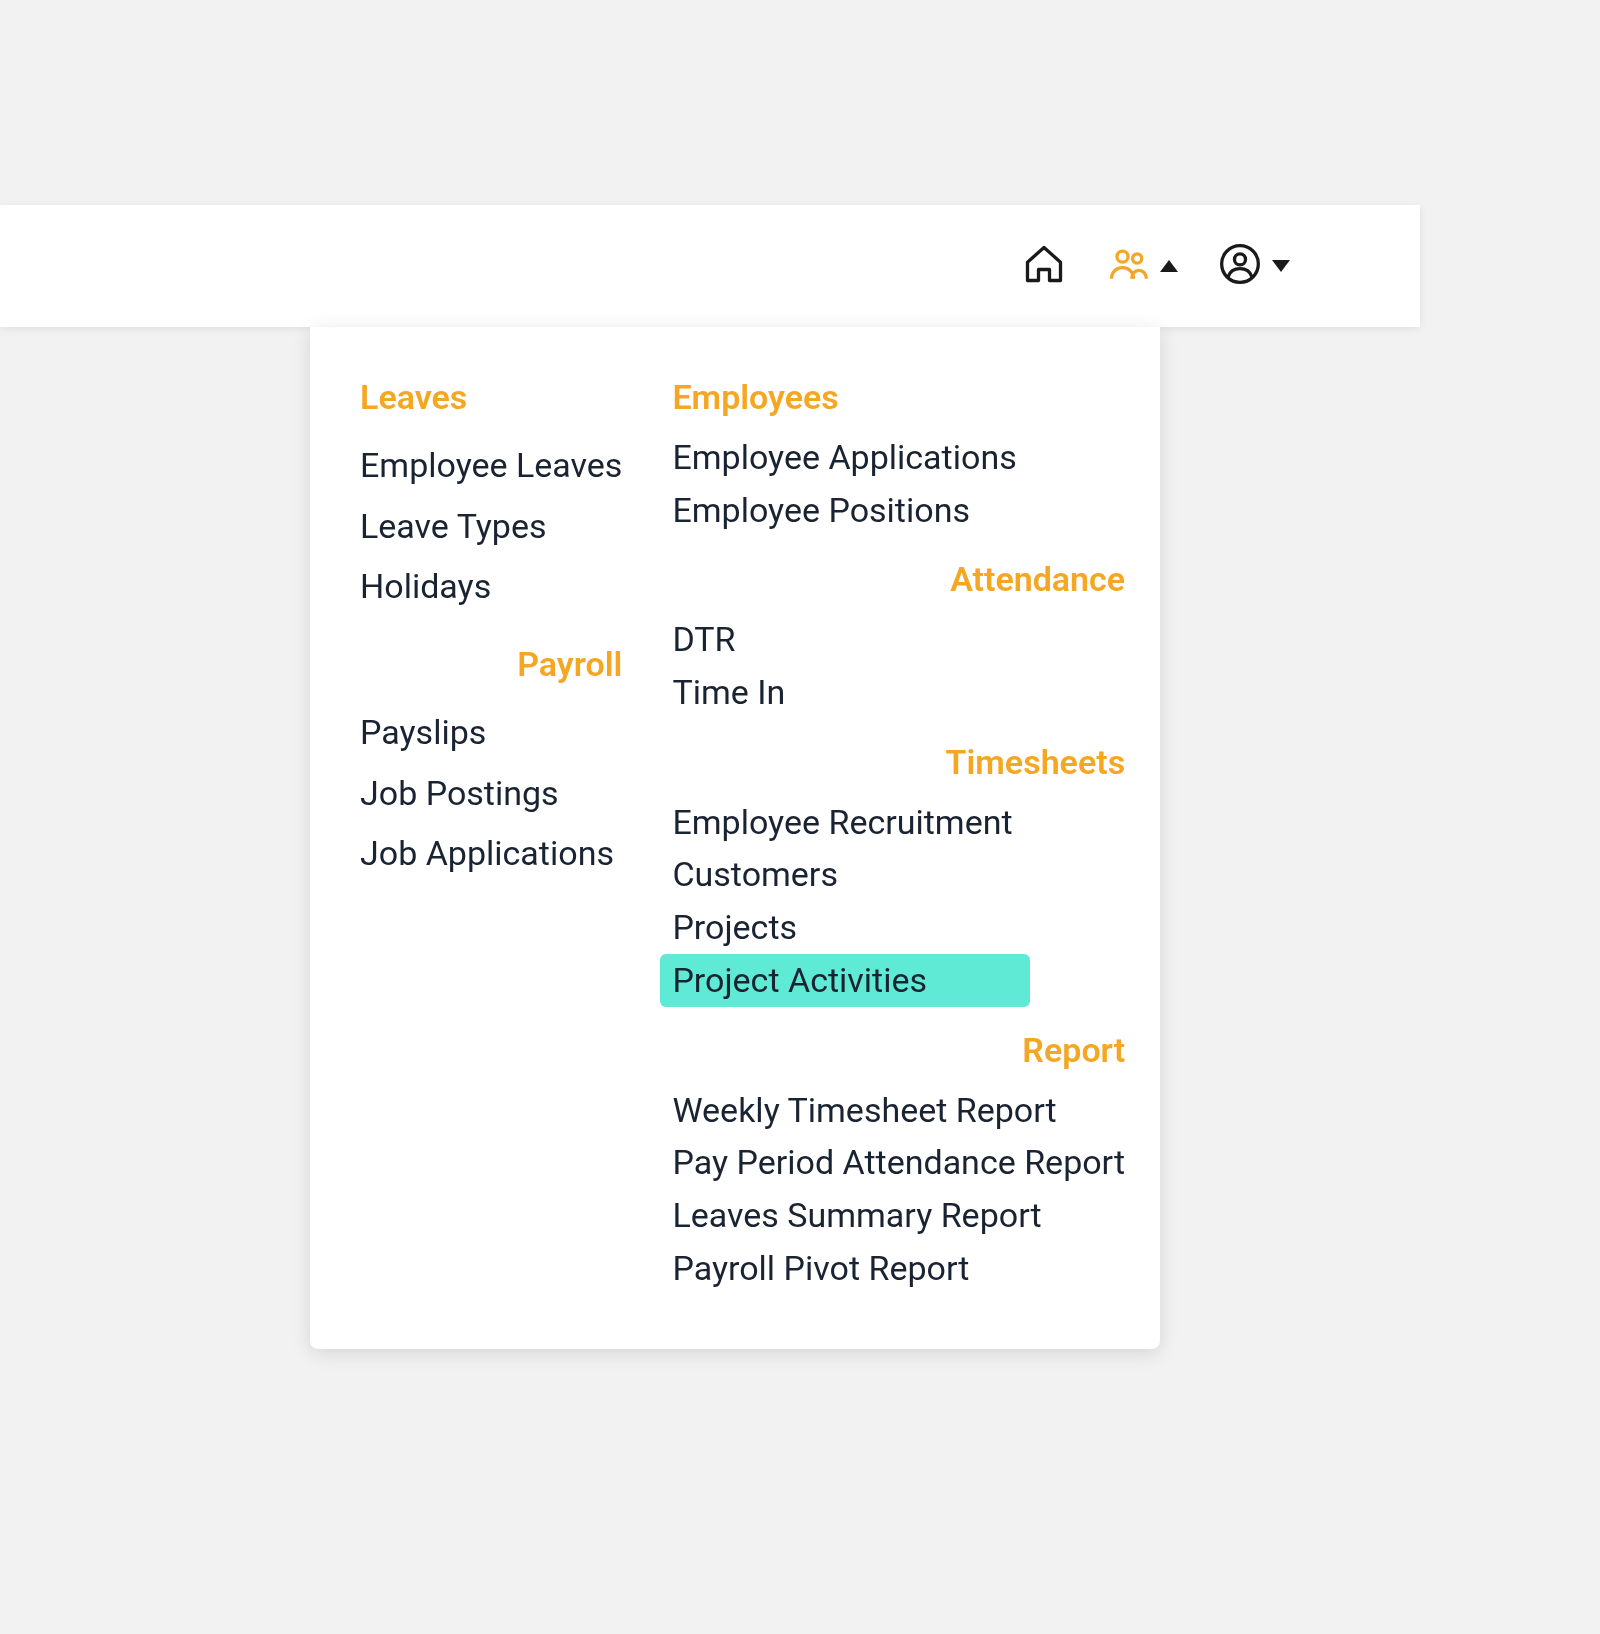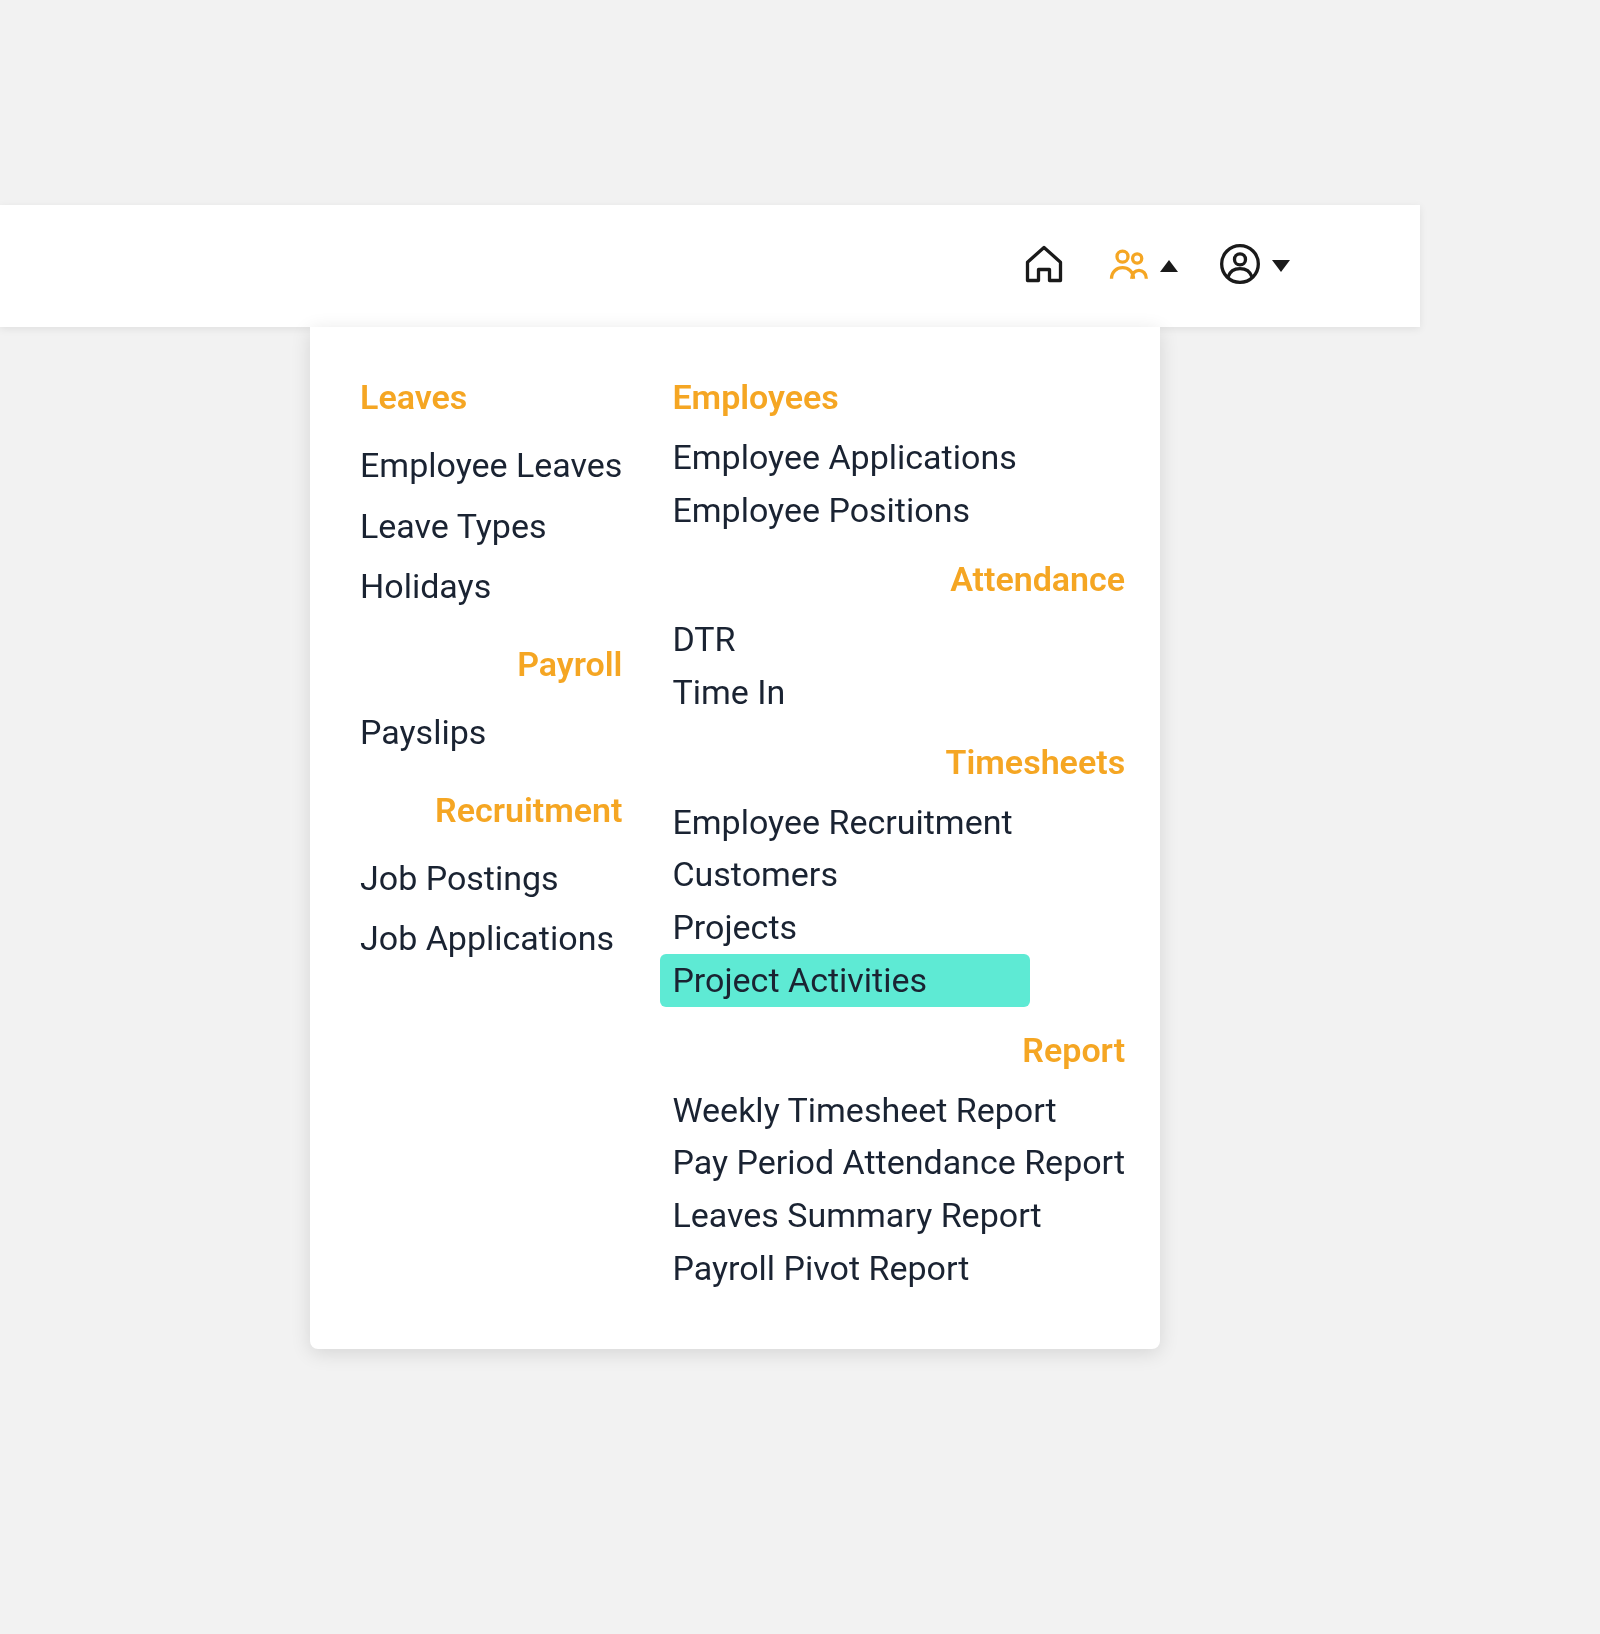--- a/index.html
+++ b/index.html
@@ -146,21 +146,20 @@
   <div class="col col-left">
 
     <div class="section-heading">Leaves</div>
     <div class="menu-item">Employee Leaves</div>
     <div class="menu-item">Leave Types</div>
     <div class="menu-item">Holidays</div>
 
     <div class="section-heading spaced">Payroll</div>
     <div class="menu-item">Payslips</div>
 
-    <div class="section-heading spaced">Recruitment</div>
     <div class="menu-item">Job Postings</div>
     <div class="menu-item">Job Applications</div>
 
   </div>
   <div class="col col-right">
 
     <div class="section-heading">Employees</div>
     <div class="menu-item">Employee Applications</div>
     <div class="menu-item">Employee Positions</div>
 

